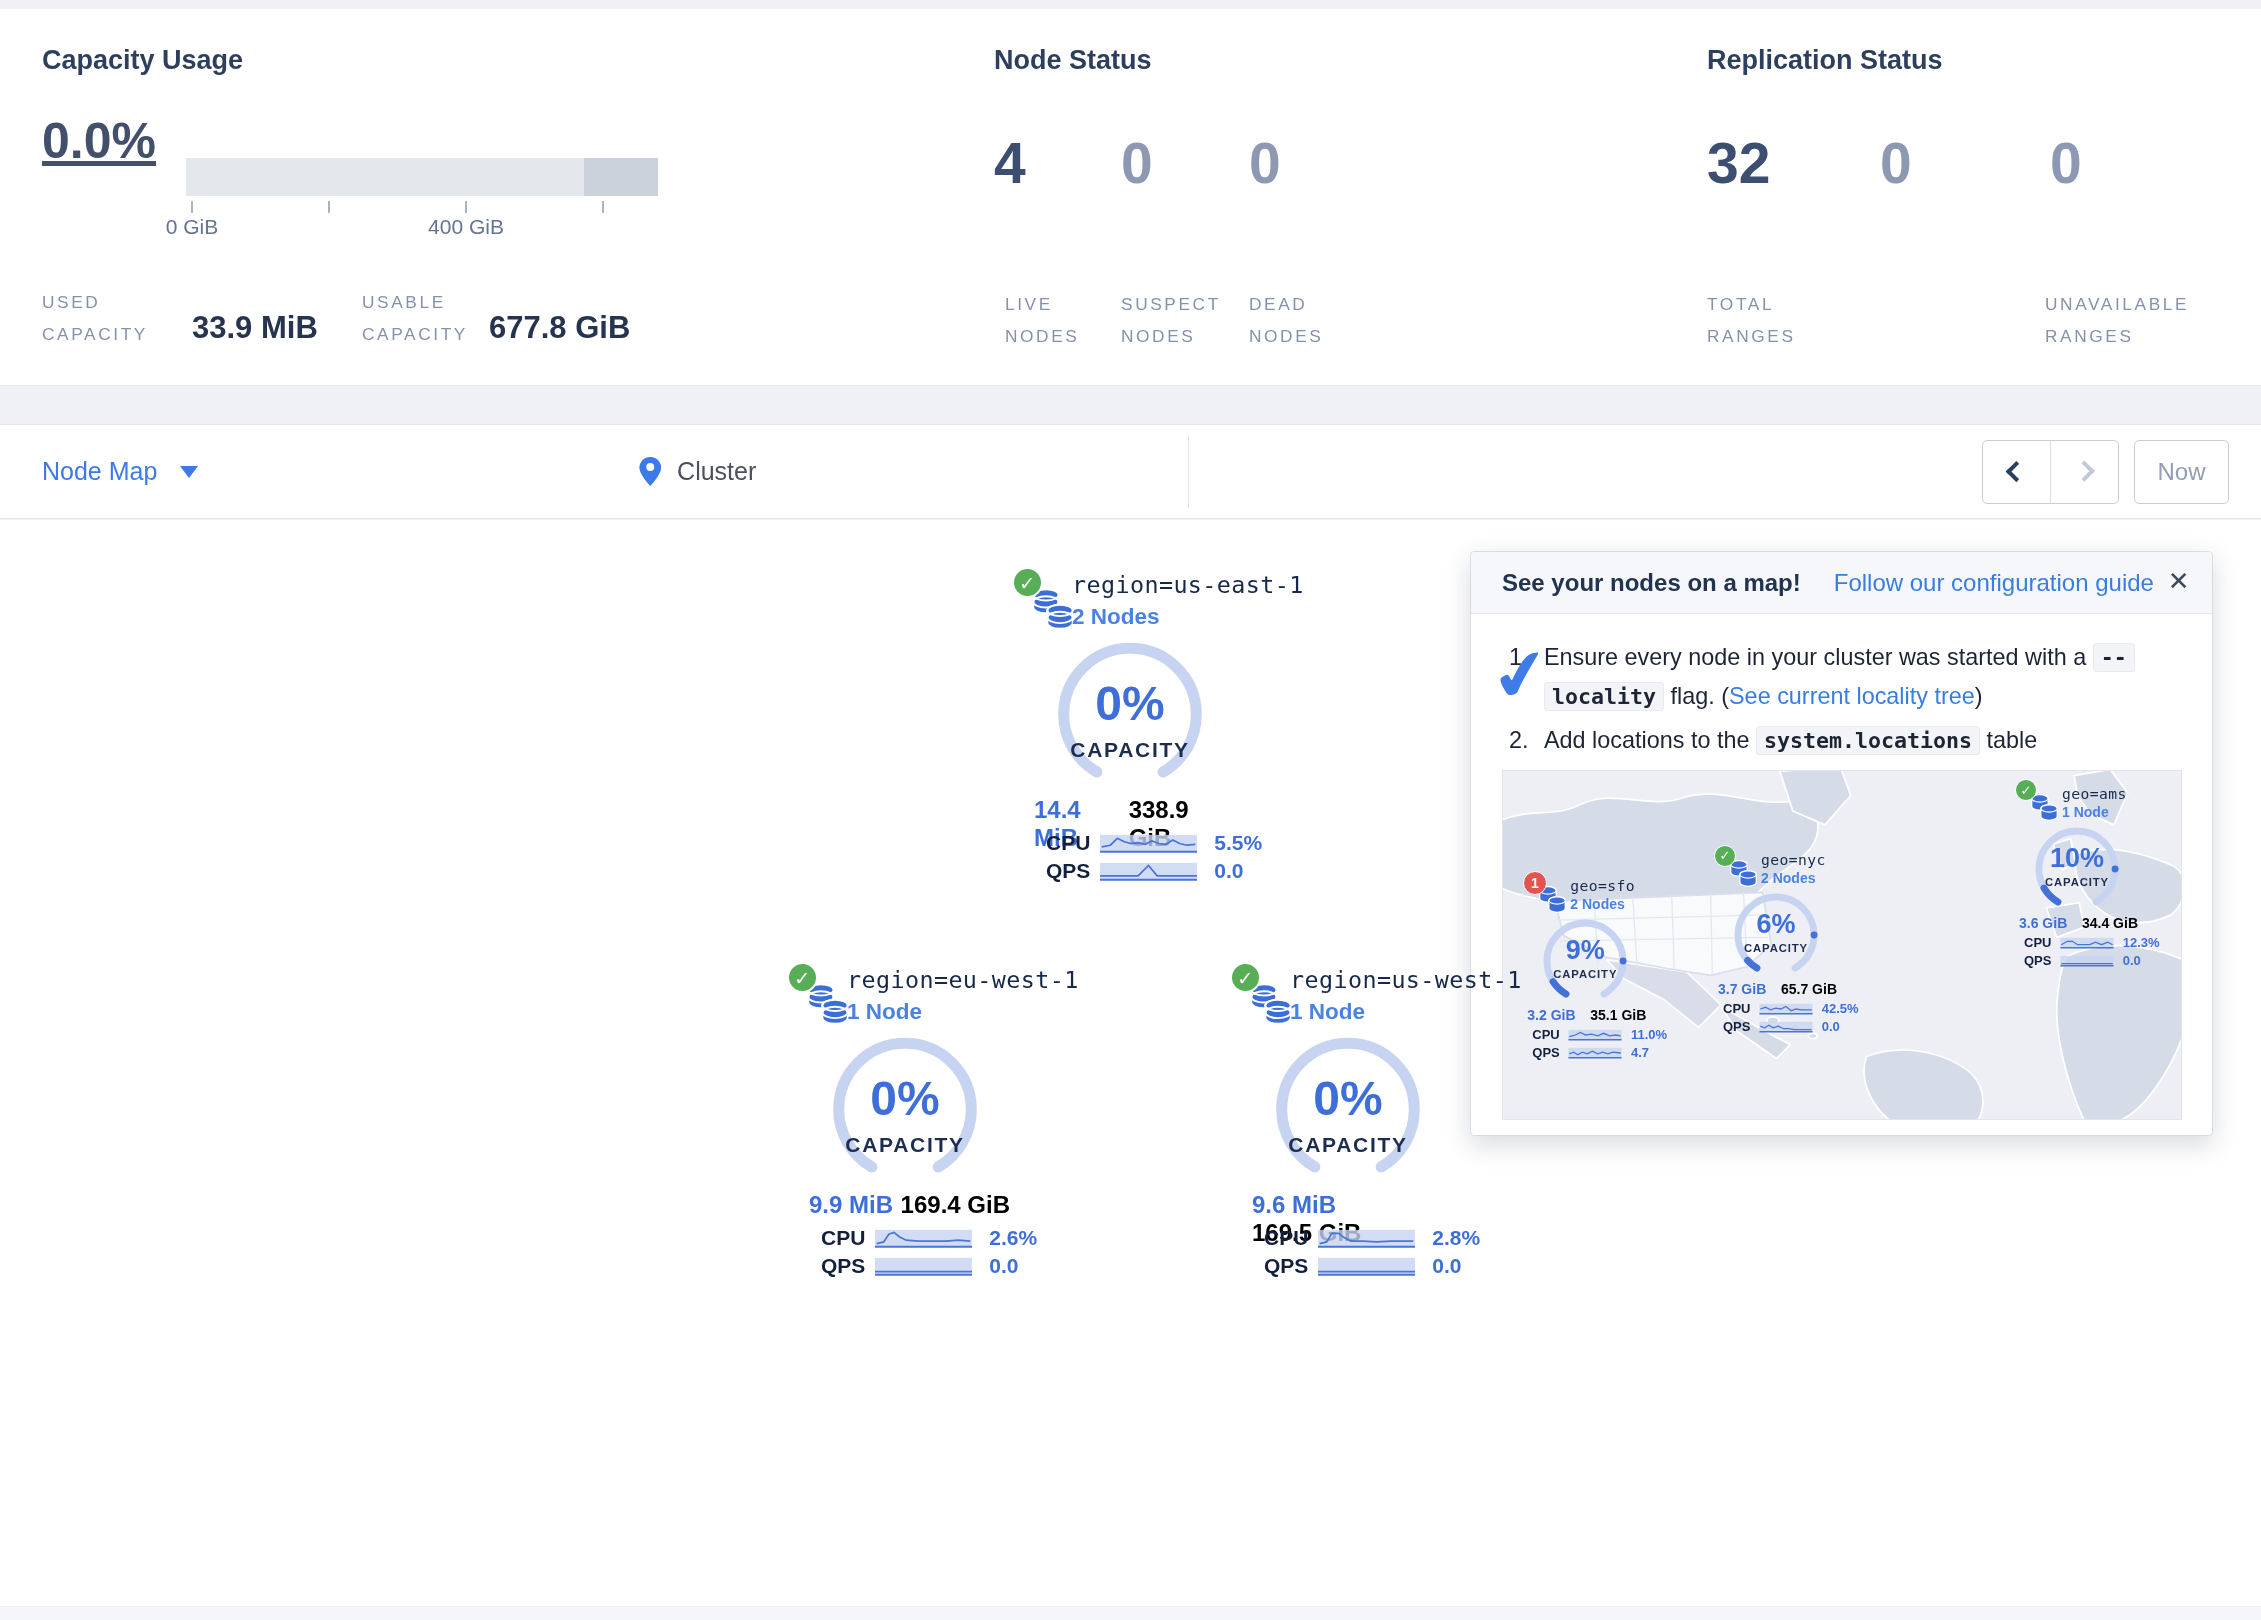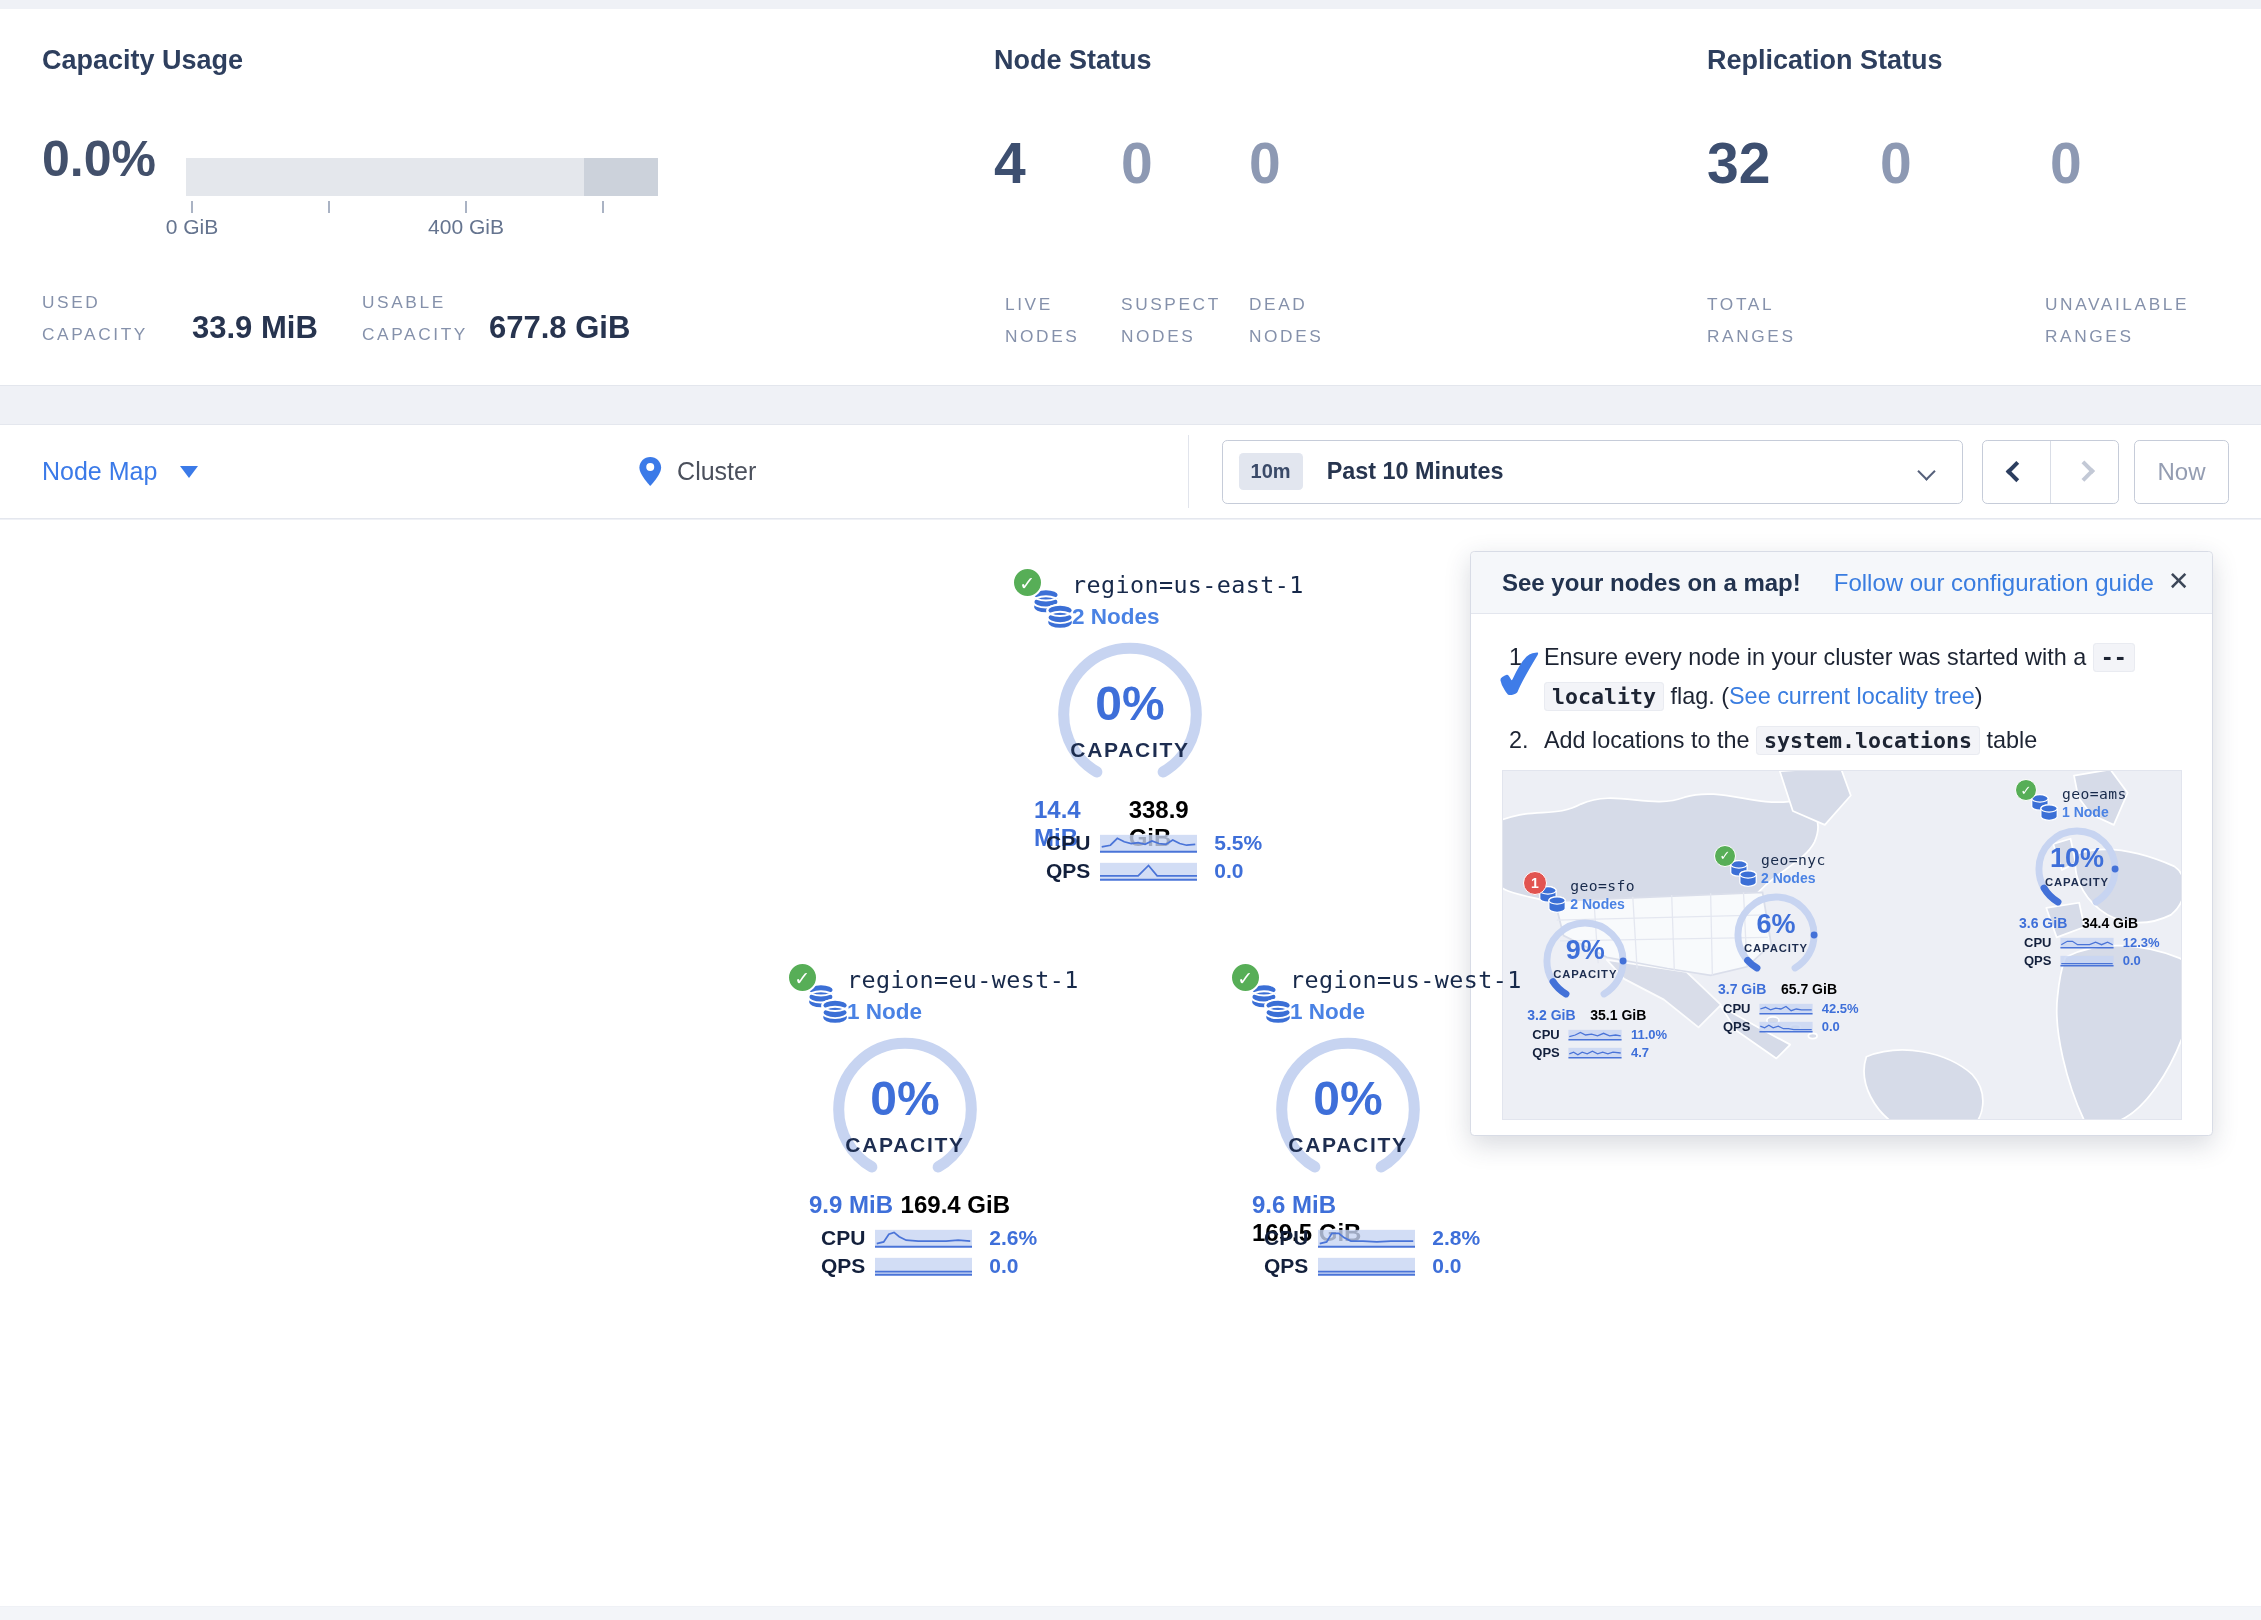--- a/index.html
+++ b/index.html
@@ -135,21 +135,21 @@
   .mini .gauge-vals { font-size:14px; }
   .mini .metric-label { font-size:13px; width:36px; }
   .mini .metric-val { font-size:13px; margin-left:8.7px; }
 </style>
 </head>
 <body>
 
 <div class="overview">
 
   <div class="sec-title" style="left:42px; top:36px;">Capacity Usage</div>
-  <div class="cap-pct" style="left:42px; top:121px;">0.0%</div>
+  <div class="cap-pct" style="left:42px; top:103px;text-decoration:underline;">0.0%</div>
   <div class="cap-bar">
     <div class="cap-bar-dark"></div>
   </div>
   <div class="tick" style="left:191px;"></div>
   <div class="tick" style="left:328px;"></div>
   <div class="tick" style="left:465px;"></div>
   <div class="tick" style="left:602px;"></div>
   <div class="tick-label" style="left:192px;">0 GiB</div>
   <div class="tick-label" style="left:466px;">400 GiB</div>
   <div class="ov-label" style="left:42px; top:277px; width:130px;">USED CAPACITY</div>
@@ -179,25 +179,20 @@
     <span class="tri-down"></span>
   </div>
   <div class="crumb">
     <svg width="22.5" height="29" viewBox="0 0 24 32">
       <path d="M12 0 C5.4 0 0 5.2 0 11.6 C0 19.6 12 32 12 32 S24 19.6 24 11.6 C24 5.2 18.6 0 12 0 Z" fill="#3b7ae8"></path>
       <circle cx="12" cy="11" r="4.4" fill="#ffffff"></circle>
     </svg>
     <span class="crumb-label">Cluster</span>
   </div>
   <div class="tb-divider"></div>
-  <div class="time-select">
-    <span class="time-badge">10m</span>
-    <span class="time-label">Past 10 Minutes</span>
-    <span class="chev down"></span>
-  </div>
   <div class="arrow-group">
     <div class="arrow-btn">
         <span class="chev left"></span>
       </div>
     <div class="arrow-btn">
         <span class="chev right"></span>
       </div>
   </div>
   <div class="now-btn">Now</div>
 </div>

